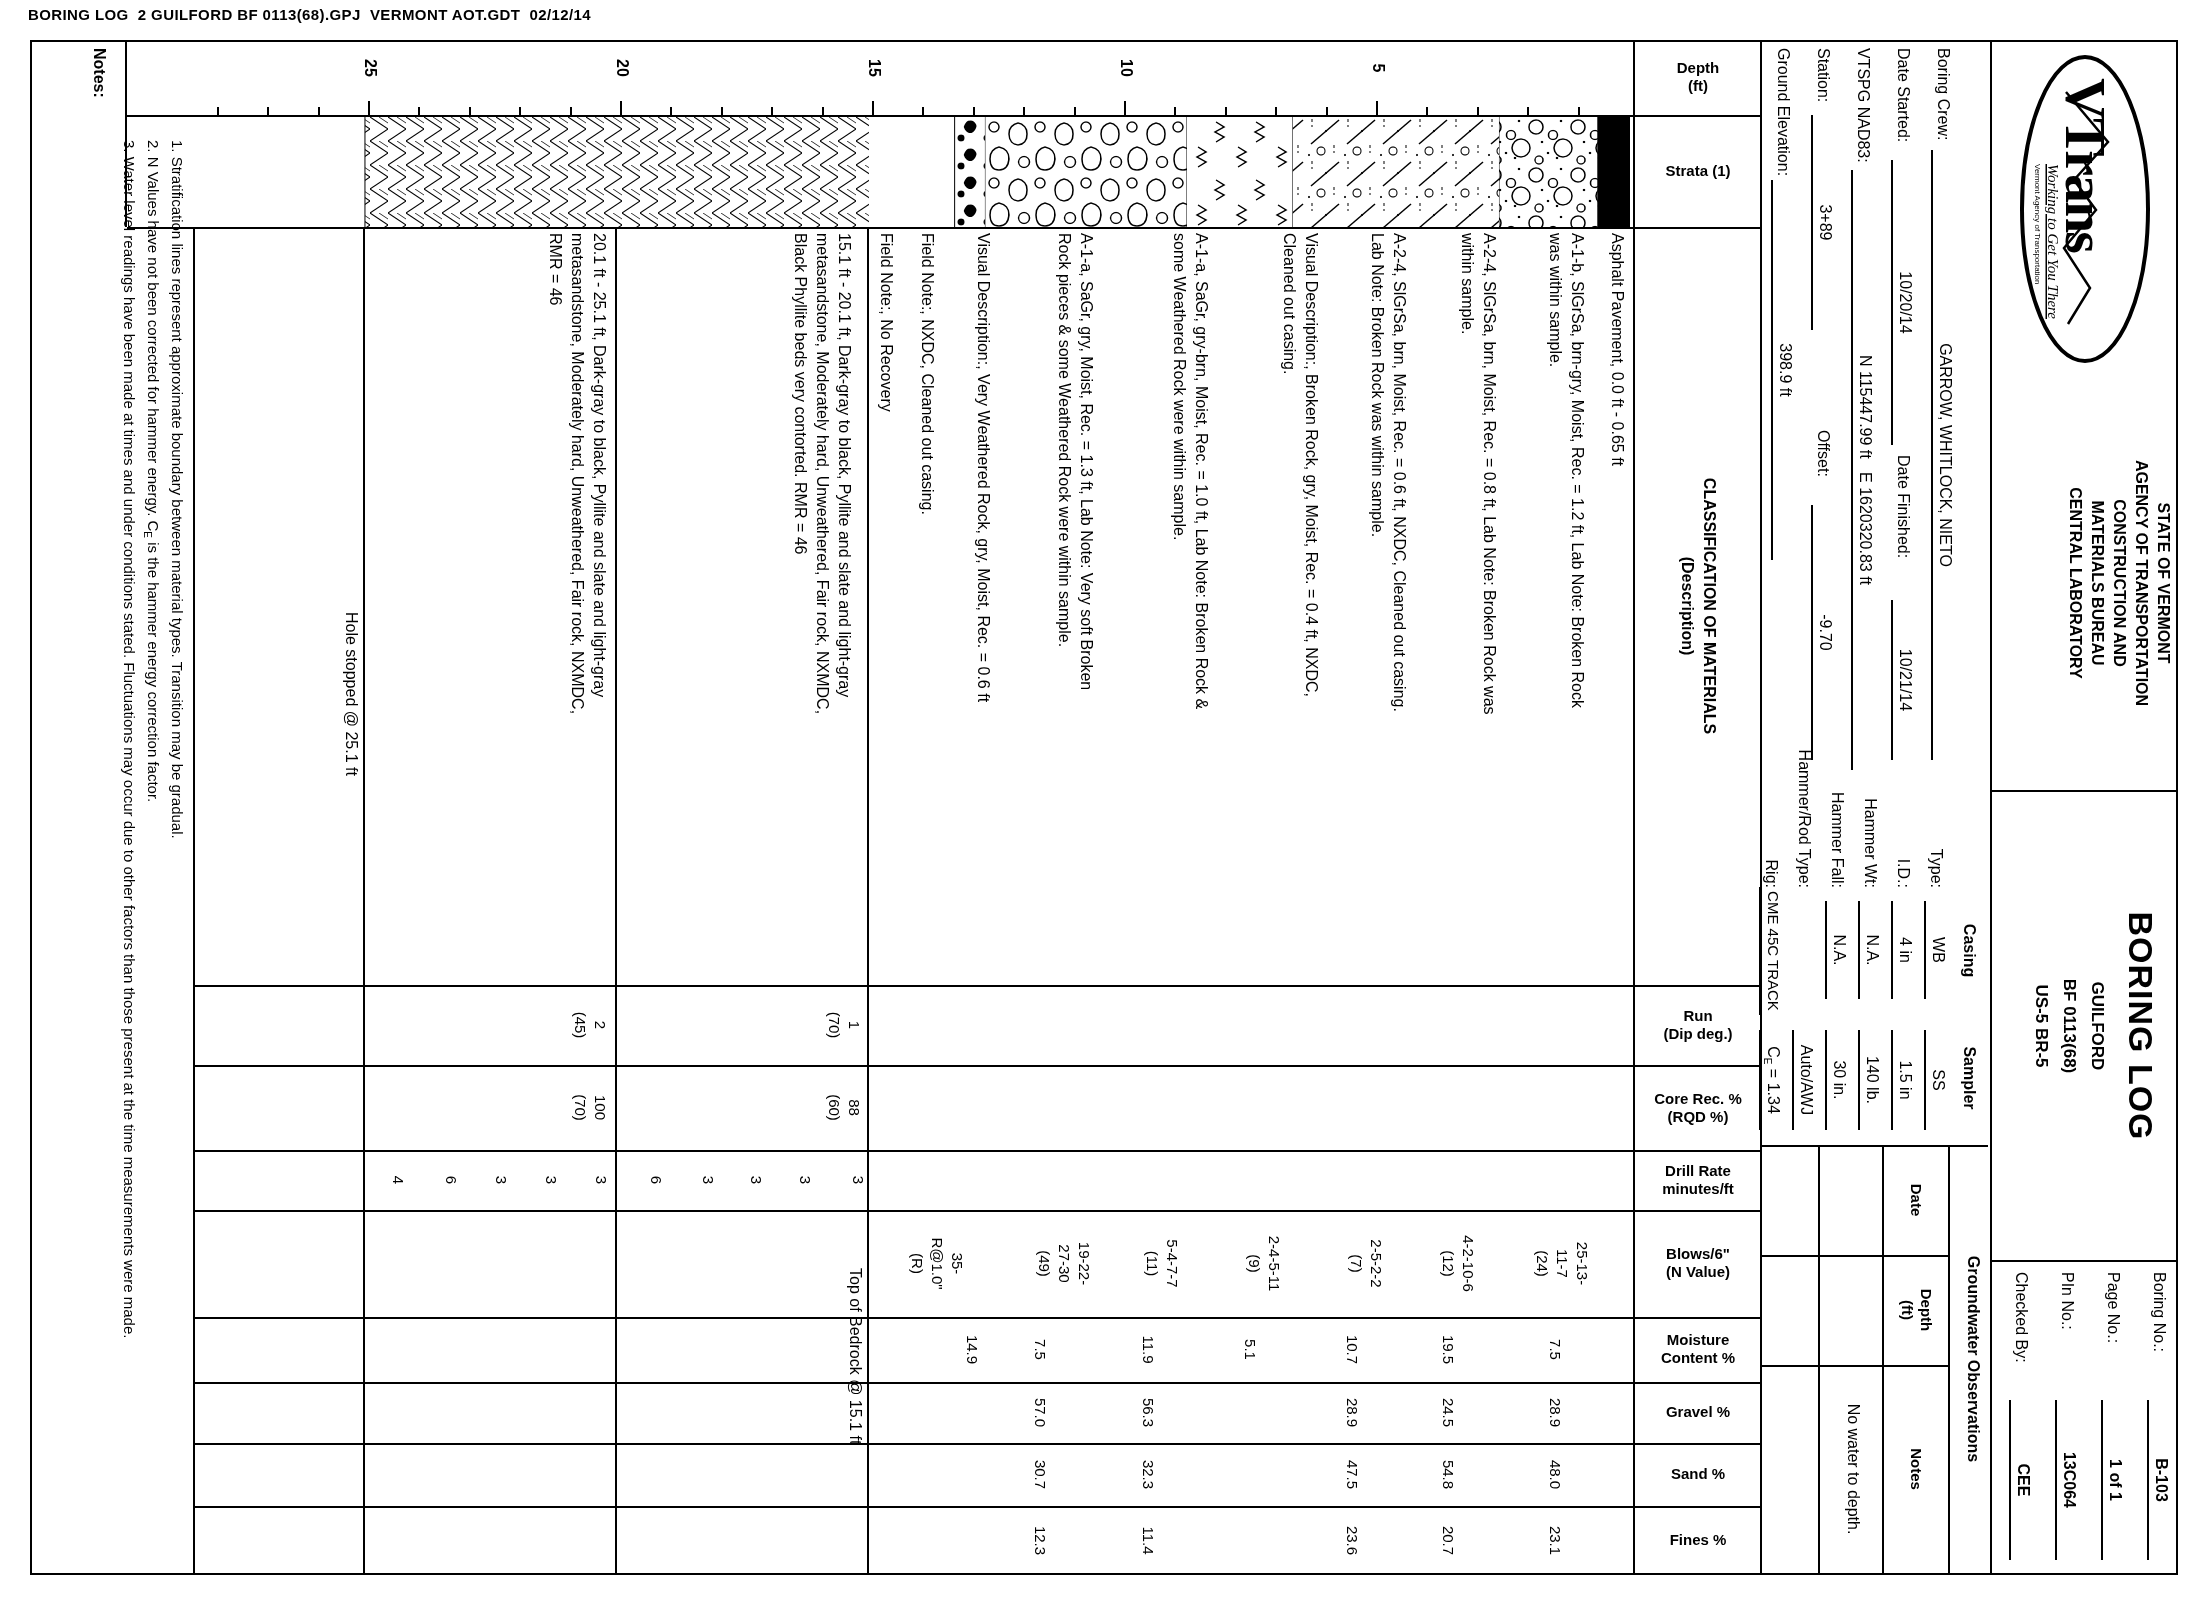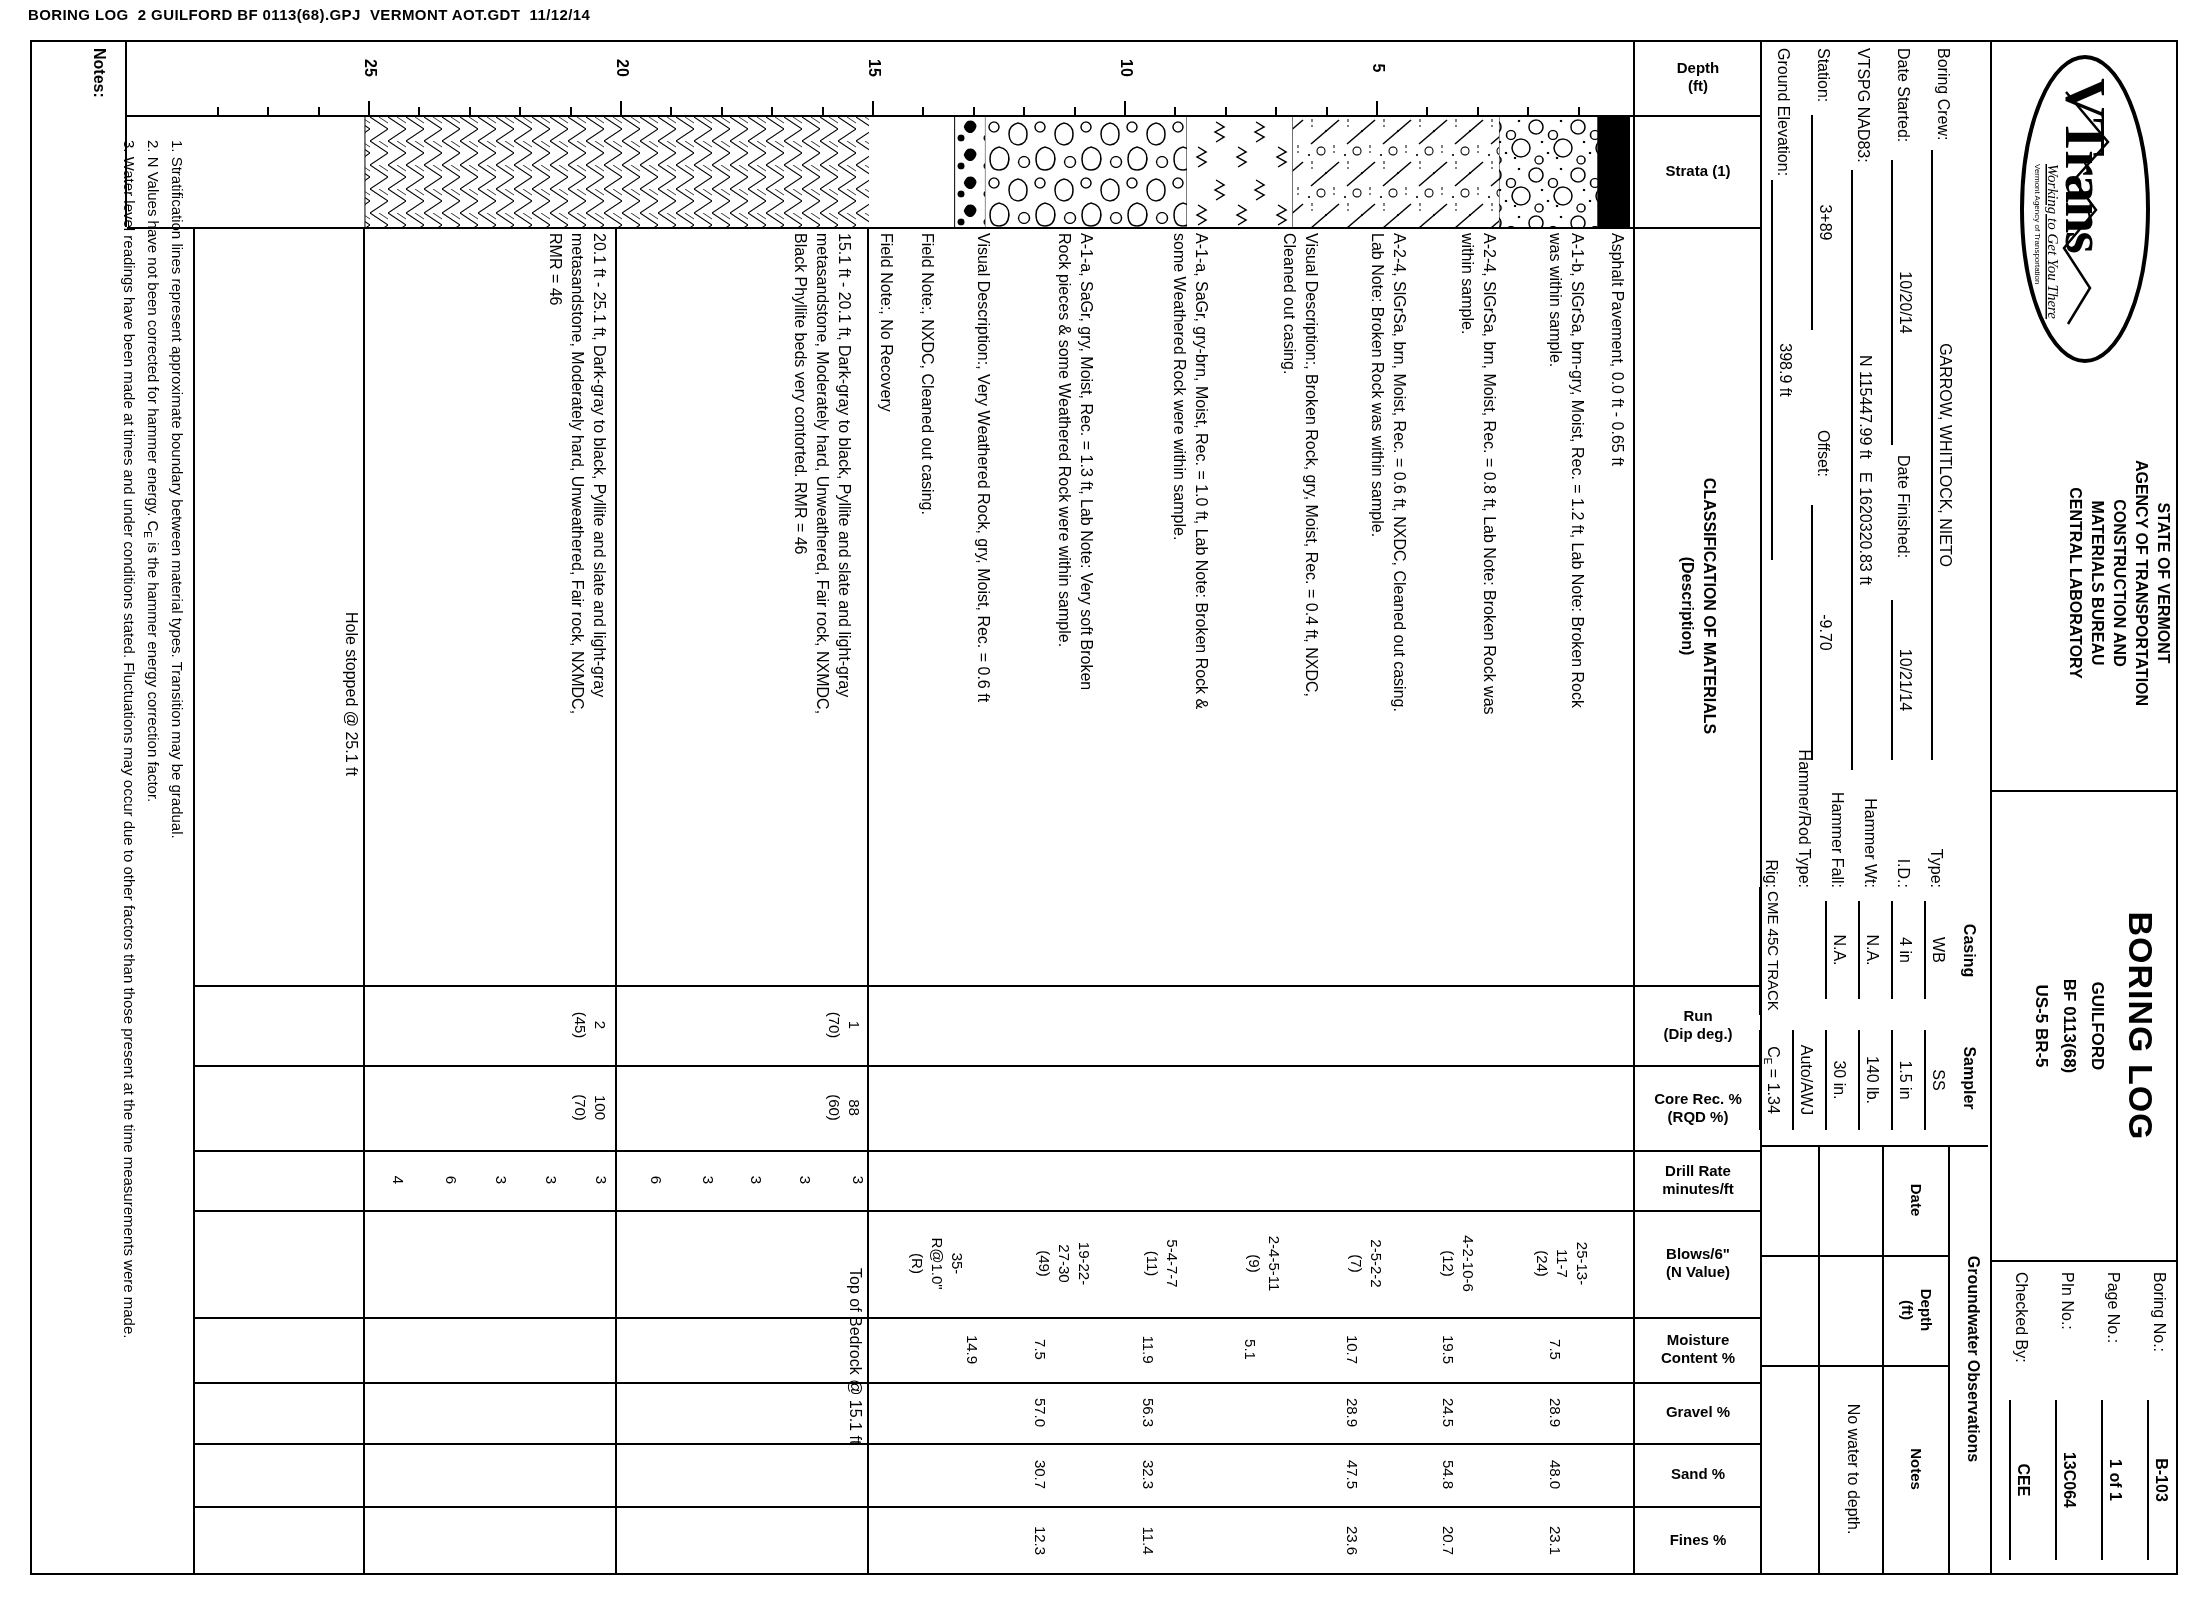--- a/index.html
+++ b/index.html
@@ -19,21 +19,21 @@
         font-weight:bold;font-size:15px;line-height:19px;white-space:pre;}
   .fl{position:absolute;font-size:16px;white-space:pre;}
   .ul{position:absolute;border-bottom:2px solid #000;font-size:16px;text-align:center;white-space:pre;height:21px;}
   .num{position:absolute;font-size:15px;text-align:center;white-space:pre;line-height:20px;}
   sub{font-size:10px;}
 </style>
 </head>
 <body>
 
 <div class="stage">
-  <div class="gpj-header">BORING LOG  2 GUILFORD BF 0113(68).GPJ  VERMONT AOT.GDT  11/12/14</div>
+  <div class="gpj-header">BORING LOG  2 GUILFORD BF 0113(68).GPJ  VERMONT AOT.GDT  02/12/14</div>
 
   <div class="portrait">
 
     <svg class="abs" style="left:52px;top:48px;" width="315" height="136" viewBox="0 0 315 136">
       <ellipse cx="157" cy="67" rx="152" ry="63" fill="none" stroke="#000" stroke-width="4"></ellipse>
       <path d="M40 86 L90 44 L128 78 L158 56 L196 88 L236 62 L272 84" fill="none" stroke="#000" stroke-width="2.5"></path>
       <text x="26" y="86" font-family="'Liberation Serif',serif" font-weight="bold" font-size="58" letter-spacing="-2">VTrans</text>
       <text x="112" y="104" font-family="'Liberation Serif',serif" font-style="italic" font-size="15" text-decoration="underline">Working to Get You There</text>
       <text x="112" y="117" font-family="'Liberation Sans',sans-serif" font-size="8">Vermont Agency of Transportation</text>
     </svg>

